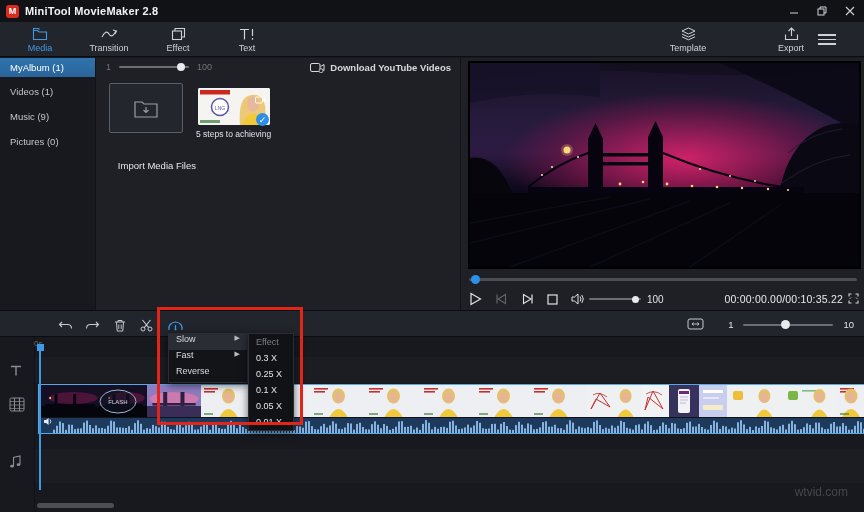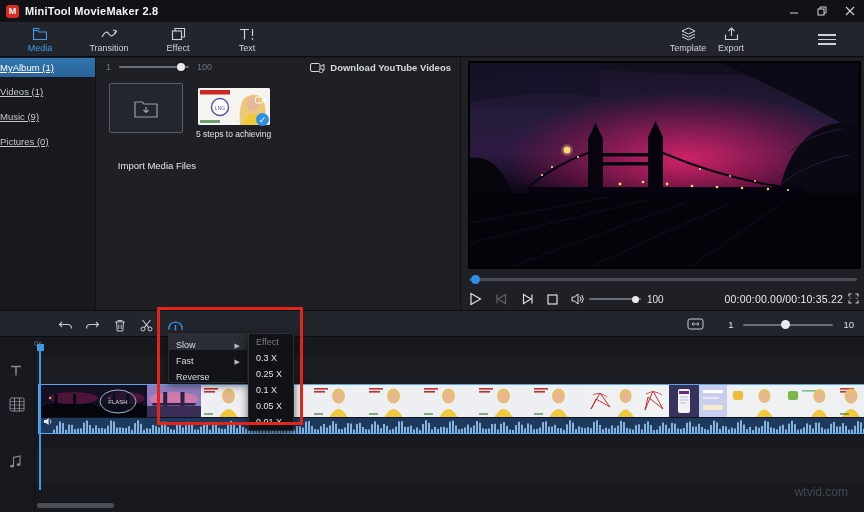--- a/index.html
+++ b/index.html
@@ -22,21 +22,21 @@
   .tab { position:absolute; top:2px; width:70px; height:32px; display:flex; flex-direction:column;
     align-items:center; justify-content:center; gap:2px; color:#cfd2d8; font-size:9px; }
   .tab svg { display:block; }
   .tab.active { color:#3e9ae5; }
   .hamburger { position:absolute; right:28px; top:12px; width:18px; height:10px; }
   .hamburger span { display:block; height:1.6px; background:#cfd2d8; margin-bottom:3px; }
 
   
   .main { position:absolute; left:0; top:58px; width:864px; height:252px; background:#1e2026; }
   .sidebar { position:absolute; left:0; top:0; width:95px; height:252px; background:#17191e; }
-  .side-item { height:20px; line-height:20px; font-size:9.5px; color:#c2c6cc; margin-top:5px;text-decoration:underline; }
+  .side-item { height:20px; line-height:20px; padding-left:10px; font-size:9.5px; color:#c2c6cc; margin-top:5px; }
   .side-item.active { background:linear-gradient(180deg,#2f74ad,#2a649a); color:#fff; margin-top:0; height:19px; line-height:19px; }
 
   .media-panel { position:absolute; left:95px; top:0; width:365px; height:252px; background:#1e2026; border-left:1px solid #101216;}
   .media-top { position:absolute; left:0; top:0; width:365px; height:18px; display:flex; align-items:center; font-size:9px; color:#6f737b; }
   .mslider { position:relative; width:70px; height:2px; background:#6a6e76; margin:0 8px; border-radius:1px;}
   .mslider .thumb { position:absolute; right:4px; top:-3px; width:8px; height:8px; border-radius:50%; background:#e8eaee; }
   .dl-link { margin-left:auto; margin-right:10px; display:flex; align-items:center; gap:5px; color:#d6d9de; font-size:9.5px;font-weight:bold; }
   .import-box { position:absolute; left:13px; top:25px; width:74px; height:50px; border:1px solid #5a5e66;
     border-radius:2px; background:#24262d; display:flex; align-items:center; justify-content:center; }
   .import-label { position:absolute; left:0px; top:102px; width:100px; text-align:right; color:#e4e6ea; font-size:9.5px; }
@@ -85,21 +85,21 @@
   .frames { position:absolute; left:0; top:0; height:32px; width:100%; display:flex; overflow:hidden; }
   .frames svg { display:block; flex:none; height:32px; }
   .wave { position:absolute; left:0; bottom:0; width:100%; height:15px; background:#223a57; overflow:hidden; }
   .wave svg { display:block; }
   .wave-speaker { position:absolute; left:4px; bottom:3px; z-index:2; }
   .transition-badge { position:absolute; left:58px; top:3px; z-index:2; }
 
   
   .speed-menu { position:absolute; left:168px; top:333px; width:80px; background:#121418; border:1px solid #2a2d33;
     box-shadow:0 2px 8px rgba(0,0,0,.6); z-index:5; }
-  .menu-row { height:16px; display:flex; align-items:flex-end; padding:0 7px; color:#d8dbe0; font-size:9px; }
+  .menu-row { height:16px; display:flex; align-items:flex-start; padding:0 7px; color:#d8dbe0; font-size:9px; }
   .menu-row.active { background:#2a2d34; }
   .menu-row .arrow { margin-left:auto; font-size:7px; color:#b8bcc2; }
   .speed-submenu { position:absolute; left:248px; top:333px; width:46px; background:#101215; border:1px solid #2a2d33;
     box-shadow:0 2px 8px rgba(0,0,0,.6); z-index:5; }
   .sub-row { height:16px; display:flex; align-items:center; padding:0 7px; color:#e4e6ea; font-size:9px; }
   .sub-row.disabled { color:#7a7e86; }
 
   .red-rect { position:absolute; left:157px; top:307px; width:146px; height:118px; border:3px solid #e22518; z-index:6; pointer-events:none; }
 
   .hscroll { position:absolute; left:37px; top:503px; width:77px; height:5px; background:#4b4f55; border-radius:2.5px; z-index:2; }
@@ -162,21 +162,21 @@
       <span>Text</span>
     </div>
     <div class="tab" style="left:653px">
       <svg width="17" height="14" viewBox="0 0 17 14">
           <path d="M8.5 1 L15 4 L8.5 7 L2 4 Z" fill="none" stroke="#cfd2d8" stroke-width="1"></path>
           <path d="M2 7 L8.5 10 L15 7" fill="none" stroke="#cfd2d8" stroke-width="1"></path>
           <path d="M2 9.8 L8.5 12.8 L15 9.8" fill="none" stroke="#cfd2d8" stroke-width="1"></path>
         </svg>
       <span>Template</span>
     </div>
-    <div class="tab" style="left:696px">
+    <div class="tab" style="left:756px">
       <svg width="15" height="14" viewBox="0 0 15 14">
           <path d="M7.5 9 V1.5 M4.5 4 L7.5 1 L10.5 4" fill="none" stroke="#cfd2d8" stroke-width="1.1"></path>
           <path d="M1.5 7.5 v5 h12 v-5" fill="none" stroke="#cfd2d8" stroke-width="1.1"></path>
         </svg>
       <span>Export</span>
     </div>
     <div class="hamburger">
         <span></span>
         <span></span>
         <span></span>

